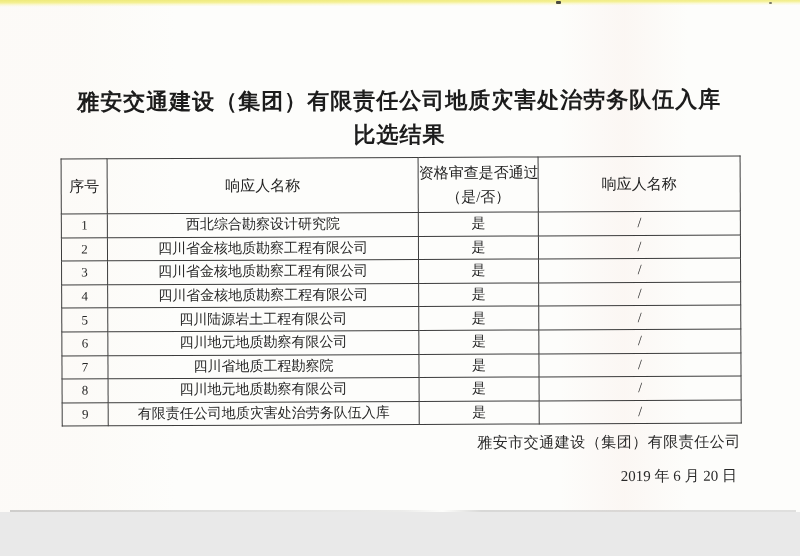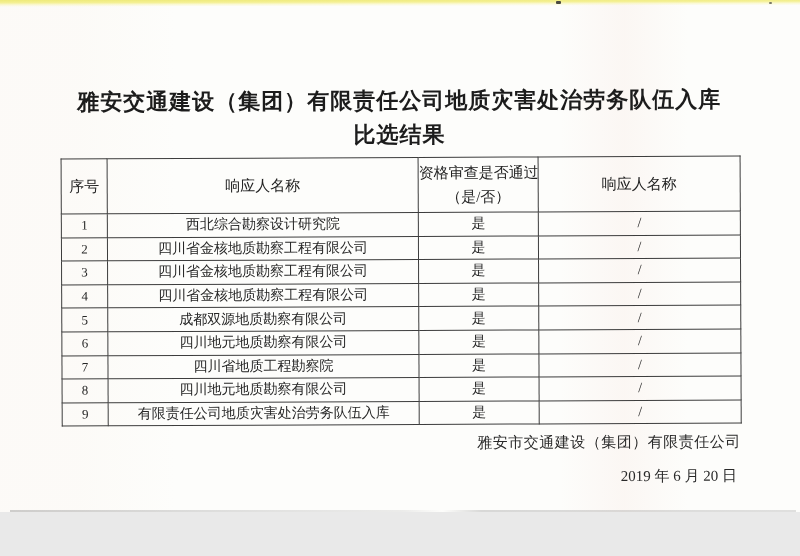--- a/index.html
+++ b/index.html
@@ -169,21 +169,21 @@
           <td class="cell-reason">/</td>
         </tr>
         <tr>
           <td class="cell-idx">4</td>
           <td class="cell-name">四川省金核地质勘察工程有限公司</td>
           <td class="cell-qual">是</td>
           <td class="cell-reason">/</td>
         </tr>
         <tr>
           <td class="cell-idx">5</td>
-          <td class="cell-name">成都双源地质勘察有限公司</td>
+          <td class="cell-name">四川陆源岩土工程有限公司</td>
           <td class="cell-qual">是</td>
           <td class="cell-reason">/</td>
         </tr>
         <tr>
           <td class="cell-idx">6</td>
           <td class="cell-name">四川地元地质勘察有限公司</td>
           <td class="cell-qual">是</td>
           <td class="cell-reason">/</td>
         </tr>
         <tr>

